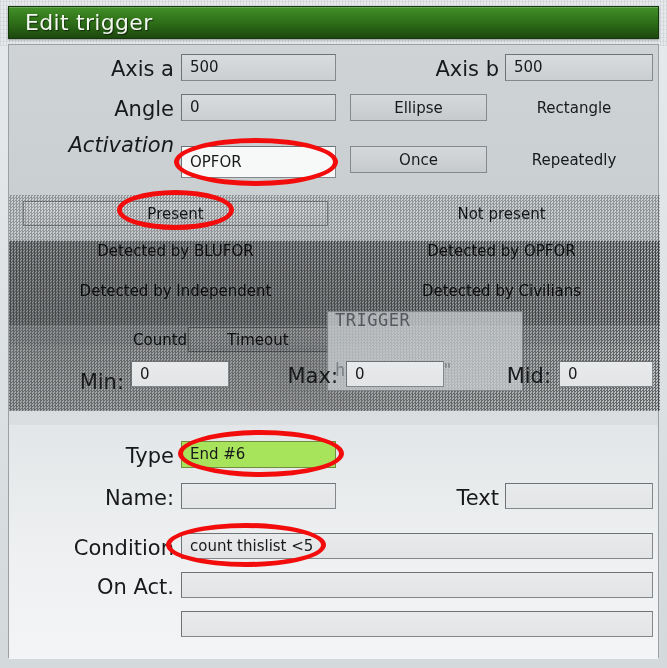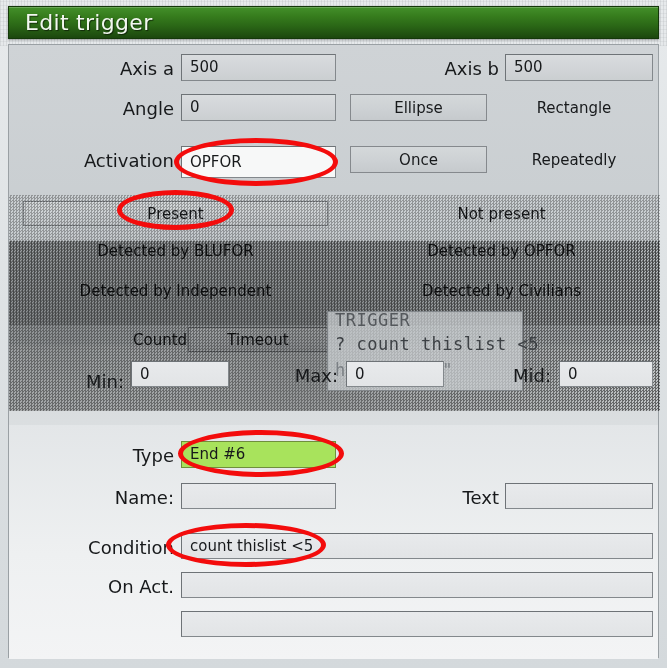--- a/index.html
+++ b/index.html
@@ -61,21 +61,21 @@
   .ghost{position:absolute;left:318px;top:266px;width:196px;height:80px;
     background:rgba(205,209,212,.72);border:1px solid rgba(90,95,100,.55);
     box-sizing:border-box;pointer-events:none;}
   .ghost .g-line{position:absolute;left:7px;color:#4d5256;font-size:17px;
     letter-spacing:.5px;white-space:nowrap;font-family:"DejaVu Sans Mono","Liberation Mono",monospace;}
   .ghost .g1{top:-2px;font-size:17px;color:#55595d;}
   .ghost .g2{top:22px;color:#3d4145;}
   .ghost .g3{top:48px;color:#7b8085;}
 
   
-  .lbl{position:absolute;color:#17191b;font-size:18px;line-height:18px;
+  .lbl{position:absolute;color:#17191b;font-size:21px;line-height:18px;
     white-space:nowrap;}
   .lbl.r{text-align:right;}
   .fld{position:absolute;box-sizing:border-box;
     border:1px solid #83888c;border-top-color:#6e7377;border-left-color:#6e7377;
     background:linear-gradient(180deg,#d9dcde 0%,#d2d5d8 50%,#cbcfd1 100%);
     color:#17191b;font-size:15px;line-height:1;
     padding:0 0 0 8px;display:flex;align-items:center;}
   .fld.light{background:linear-gradient(180deg,#e8eaec 0%,#e2e4e6 100%);}
   .fld.white{background:#f7f8f8;}
   .fld.green{background:#a8e35c;border-color:#6f8f3c;}
@@ -112,21 +112,21 @@
 
     <div class="lbl r" style="left:355px;top:15px;width:135px;">Axis b</div>
     <div class="fld" style="left:496px;top:9px;width:148px;height:27px;">500</div>
 
     <div class="lbl r" style="left:30px;top:55px;width:135px;">Angle</div>
     <div class="fld" style="left:172px;top:49px;width:155px;height:27px;">0</div>
 
     <div class="btn" style="left:341px;top:49px;width:137px;height:27px;">Ellipse</div>
     <div class="plain" style="left:490px;top:49px;width:150px;height:27px;">Rectangle</div>
 
-    <div class="lbl r" style="left:18px;top:107px;width:147px;">Activation</div>
+    <div class="lbl r" style="left:18px;top:91px;width:147px;font-style:italic;">Activation</div>
     <div class="fld white" style="left:172px;top:101px;width:155px;height:32px;">OPFOR</div>
 
     <div class="btn" style="left:341px;top:101px;width:137px;height:27px;">Once</div>
     <div class="plain" style="left:490px;top:101px;width:150px;height:27px;">Repeatedly</div>
 
     <div class="btn" style="left:14px;top:156px;width:305px;height:25px;">Present</div>
     <div class="plain" style="left:345px;top:156px;width:295px;height:25px;">Not present</div>
 
     <div class="plain" style="left:345px;top:195px;width:295px;height:22px;">Detected by OPFOR</div>
     <div class="plain" style="left:14px;top:195px;width:305px;height:22px;">Detected by BLUFOR</div>
@@ -134,21 +134,20 @@
     <div class="plain" style="left:345px;top:235px;width:295px;height:22px;">Detected by Civilians</div>
 
     <div class="plain" style="left:14px;top:282px;width:305px;height:25px;">Countdown</div>
     <div class="btn" style="left:179px;top:282px;width:140px;height:25px;">Timeout</div>
 
     <div class="noise-band2"></div>
     <div class="noise-band"></div>
 
     <div class="ghost">
       <div class="g-line g1">TRIGGER</div>
-      <div class="g-line g2">? count thislist &lt;5</div>
       <div class="g-line g3">hint "done"</div>
     </div>
 
     <div class="lbl r" style="left:0px;top:328px;width:115px;">Min:</div>
     <div class="fld light" style="left:122px;top:316px;width:98px;height:26px;">0</div>
 
     <div class="lbl r" style="left:215px;top:322px;width:114px;">Max:</div>
     <div class="fld light" style="left:337px;top:316px;width:98px;height:26px;">0</div>
 
     <div class="lbl r" style="left:428px;top:322px;width:114px;">Mid:</div>

